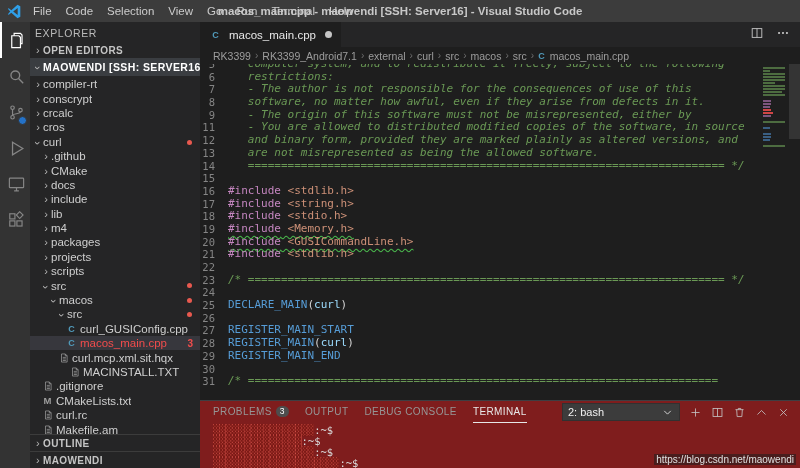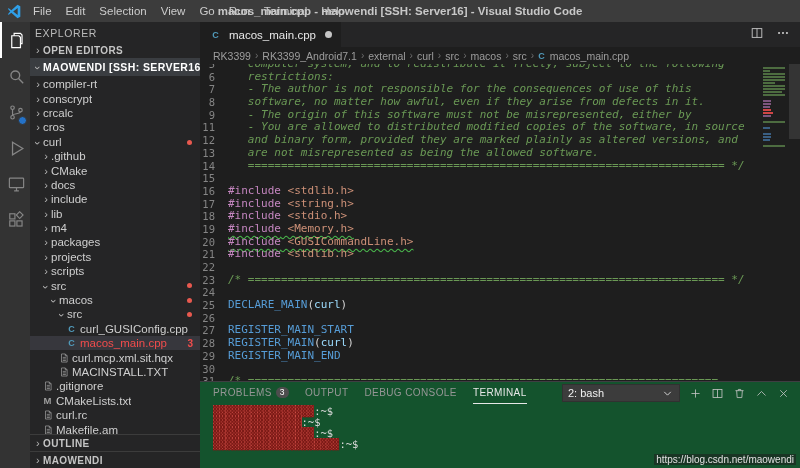--- a/index.html
+++ b/index.html
@@ -66,21 +66,21 @@
   .mac { color:#569cd6; }
   .var { color:#9cdcfe; }
   .pln { color:#d4d4d4; }
   .squig span { text-decoration-line:underline; text-decoration-style:wavy; text-decoration-color:#49b84c; text-underline-offset:2.5px; }
 
   .minimap { position:absolute; top:2px; right:13px; width:26px; }
   .mm-bar { height:2px; margin:1px 2px; opacity:0.85; }
   .vscroll { position:absolute; top:0; right:0; width:11px; height:75px; background:rgba(121,121,121,0.25); }
 
   
-  .panel { height:87px; flex:none; border-top:1px solid #3e3e42; display:flex; flex-direction:column; background:#14532d; }
+  .panel { height:68px; flex:none; border-top:1px solid #3e3e42; display:flex; flex-direction:column; background:#7f1d1d; }
   .panel-tabs { height:22px; display:flex; align-items:stretch; padding-left:13px; flex:none; }
   .ptab { display:flex; align-items:center; margin-right:16px; font-size:10px; letter-spacing:0.4px; color:#969696; border-bottom:1px solid transparent; }
   .ptab.active { color:#e7e7e7; border-bottom:1px solid #e7e7e7; }
   .pbadge { background:#4d4d4d; color:#ffffff; border-radius:7px; padding:0 4px; font-size:8.5px; margin-left:4px; line-height:11px; }
   .panel-right { margin-left:auto; display:flex; align-items:center; gap:9px; padding-right:10px; color:#c5c5c5; }
   .shell-select { background:#3c3c3c; border:1px solid #313131; color:#f0f0f0; font-size:11px; height:18px; width:118px; display:flex; align-items:center; justify-content:space-between; padding:0 5px; }
   .panel-right svg, .shell-select svg { width:13px; height:13px; }
 
   .terminal { flex:1; font-family:"DejaVu Sans Mono", monospace; font-size:10.5px; line-height:11px; padding:2px 0 0 13px; color:#cccccc; overflow:hidden; }
   .tline { height:11px; white-space:pre; }
@@ -93,21 +93,21 @@
 <body>
 
 <div class="titlebar">
   <span class="vscode-logo">
     <svg viewBox="0 0 16 16" width="15" height="15">
         <path fill="#2f9fe8" d="M11.2 0.9 4.6 6.6 1.9 4.6 0.9 5.1 3.4 8 0.9 10.9l1 0.5 2.7-2 6.6 5.7 3-1.4V2.3zM11.4 4.3v7.4L6.6 8z"></path>
       </svg>
   </span>
   <div class="menubar" id="menubar">
       <div class="menu-item">File</div>
-      <div class="menu-item">Edit</div>
+      <div class="menu-item">Code</div>
       <div class="menu-item">Selection</div>
       <div class="menu-item">View</div>
       <div class="menu-item">Go</div>
       <div class="menu-item">Run</div>
       <div class="menu-item">Terminal</div>
       <div class="menu-item">Help</div>
     </div>
   <div class="window-title">macos_main.cpp - maowendi [SSH: Server16] - Visual Studio Code</div>
 </div>
 
@@ -247,21 +247,21 @@
           <span class="tlabel">macos_main.cpp</span>
           <span class="err-badge">3</span>
         </div>
         <div class="tree-row" style="padding-left: 27px;">
           <span class="ficon file"><svg viewBox="0 0 16 16" fill="none" stroke="#b0b0b0" stroke-width="1">
               <path d="M4 1.5h6l3 3v10H4z"></path>
               <path d="M10 1.5v3h3M6 7h5M6 9.5h5M6 12h5"></path>
             </svg></span>
           <span class="tlabel">curl.mcp.xml.sit.hqx</span>
         </div>
-        <div class="tree-row" style="padding-left: 27px;">
+        <div class="tree-row" style="padding-left: 38px;">
           <span class="ficon file"><svg viewBox="0 0 16 16" fill="none" stroke="#b0b0b0" stroke-width="1">
               <path d="M4 1.5h6l3 3v10H4z"></path>
               <path d="M10 1.5v3h3M6 7h5M6 9.5h5M6 12h5"></path>
             </svg></span>
           <span class="tlabel">MACINSTALL.TXT</span>
         </div>
         <div class="tree-row" style="padding-left: 11px;">
           <span class="ficon file"><svg viewBox="0 0 16 16" fill="none" stroke="#b0b0b0" stroke-width="1">
               <path d="M4 1.5h6l3 3v10H4z"></path>
               <path d="M10 1.5v3h3M6 7h5M6 9.5h5M6 12h5"></path>

